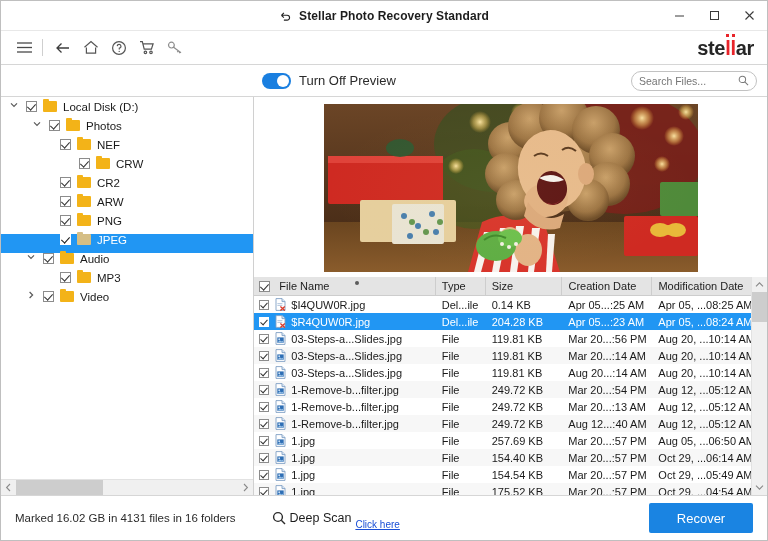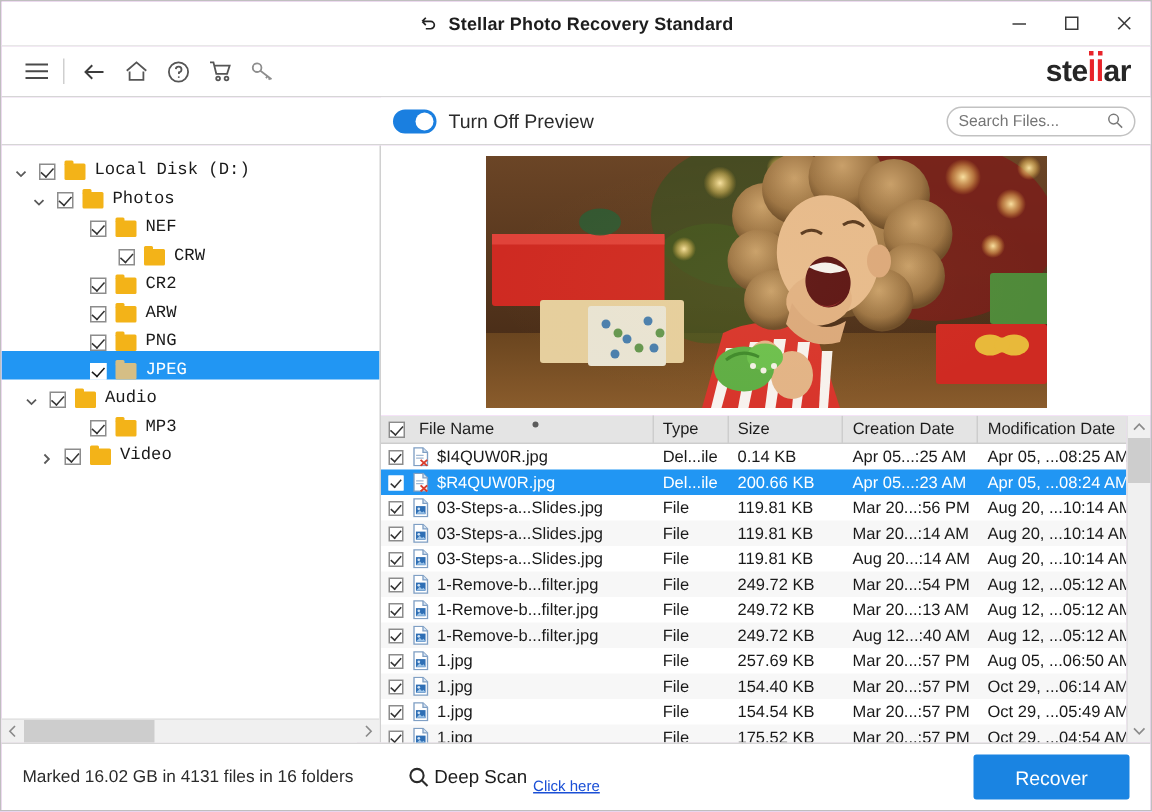--- a/index.html
+++ b/index.html
@@ -116,22 +116,22 @@
 
   
   .leftpane {
     width: 253px; flex: 0 0 253px;
     display: flex; flex-direction: column;
     border-right: 1px solid #d0d0d0;
     background: #ffffff; min-height: 0;
   }
   .tree { flex: 1; padding: 4px 0 0 0; overflow: hidden; }
   .tnode {
-    height: 19px; display: flex; align-items: flex-end; gap: 6px;
-    font-size: 11.5px; color: #1a1a1a; white-space: nowrap; font-family: Liberation Mono, monospace;
+    height: 19px; display: flex; align-items: flex-start; gap: 6px;
+    font-size: 11.5px; color: #1a1a1a; white-space: nowrap;
   }
   .tnode.sel { background: #2196f3; color: #ffffff; }
   .tnode.sel .folder { filter: saturate(.35) brightness(1.05); }
   .chev { width: 13px; display: flex; align-items: center; justify-content: center; color: #5a5a5a; }
   .chev svg { display: block; }
   .chev.blank { visibility: hidden; }
   .cb {
     width: 11px; height: 11px; border: 1px solid #8c8c8c;
     background: #fff; position: relative; flex: 0 0 auto;
   }
@@ -360,21 +360,21 @@
           <div class="tnode" style="padding-left: 6px;">
             <span class="chev">
               <svg width="8" height="8" viewBox="0 0 8 8" fill="none" stroke="currentColor" stroke-width="1.2">
                 <path d="M1 2.4 L4 5.4 L7 2.4"></path>
               </svg>
             </span>
             <span class="cb checked"></span>
             <span class="folder"></span>
             <span>Local Disk (D:)</span>
           </div>
-          <div class="tnode" style="padding-left: 18px;">
+          <div class="tnode" style="padding-left: 29px;">
             <span class="chev">
               <svg width="8" height="8" viewBox="0 0 8 8" fill="none" stroke="currentColor" stroke-width="1.2">
                 <path d="M1 2.4 L4 5.4 L7 2.4"></path>
               </svg>
             </span>
             <span class="cb checked"></span>
             <span class="folder"></span>
             <span>Photos</span>
           </div>
           <div class="tnode" style="padding-left: 40px;">
@@ -430,21 +430,21 @@
           <div class="tnode sel" style="padding-left: 40px;">
             <span class="chev blank">
               <svg width="8" height="8" viewBox="0 0 8 8" fill="none" stroke="currentColor" stroke-width="1.2">
                 <path d="M1 2.4 L4 5.4 L7 2.4"></path>
               </svg>
             </span>
             <span class="cb checked"></span>
             <span class="folder"></span>
             <span>JPEG</span>
           </div>
-          <div class="tnode" style="padding-left: 13px;">
+          <div class="tnode" style="padding-left: 23px;">
             <span class="chev">
               <svg width="8" height="8" viewBox="0 0 8 8" fill="none" stroke="currentColor" stroke-width="1.2">
                 <path d="M1 2.4 L4 5.4 L7 2.4"></path>
               </svg>
             </span>
             <span class="cb checked"></span>
             <span class="folder"></span>
             <span>Audio</span>
           </div>
           <div class="tnode" style="padding-left: 40px;">
@@ -652,21 +652,21 @@
                     <svg width="11" height="13" viewBox="0 0 11 13">
                       <path d="M1 .6h6l3 3v8.8H1z" fill="#fff" stroke="#7f9fc4" stroke-width=".9"></path>
                       <path d="M7 .6v3h3" fill="#d9e6f4" stroke="#7f9fc4" stroke-width=".9"></path>
                       <path d="M2.4 5.6h5M2.4 7.4h5" stroke="#9fb8d4" stroke-width=".8"></path>
                       <path d="M5.4 8.6 L9.8 12.6 M9.8 8.6 L5.4 12.6" stroke="#d93b2b" stroke-width="1.3"></path>
                     </svg>
                   </span>
                   <span>$R4QUW0R.jpg</span>
                 </div>
                 <div class="td c-type">Del...ile</div>
-                <div class="td c-size">200.66 KB</div>
+                <div class="td c-size">204.28 KB</div>
                 <div class="td c-cdate">Apr 05...:23 AM</div>
                 <div class="td c-mdate">Apr 05, ...08:24 AM</div>
               </div>
               <div class="row">
                 <div class="td c-check">
                   <span class="cb checked"></span>
                 </div>
                 <div class="td c-name">
                   <span class="fico">
                     <svg width="11" height="13" viewBox="0 0 11 13">

